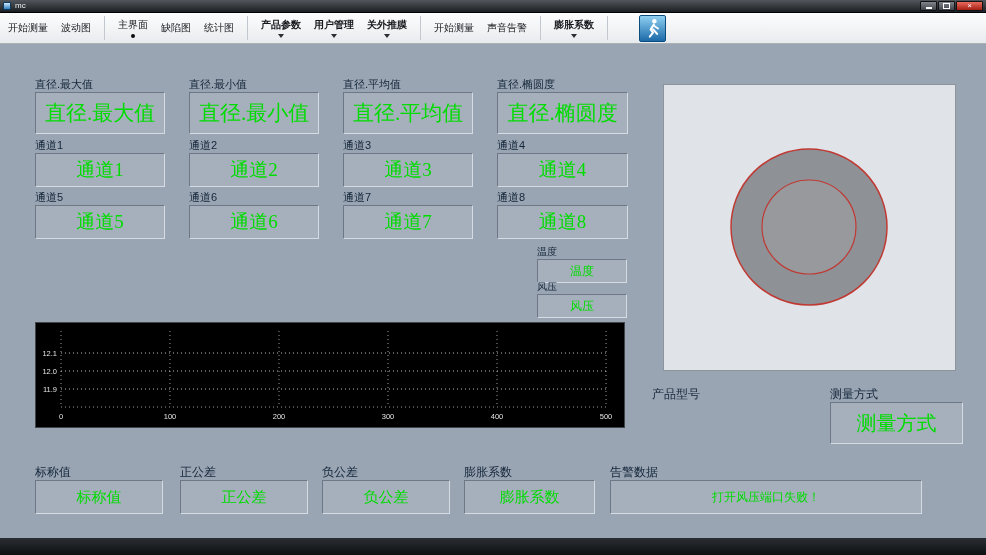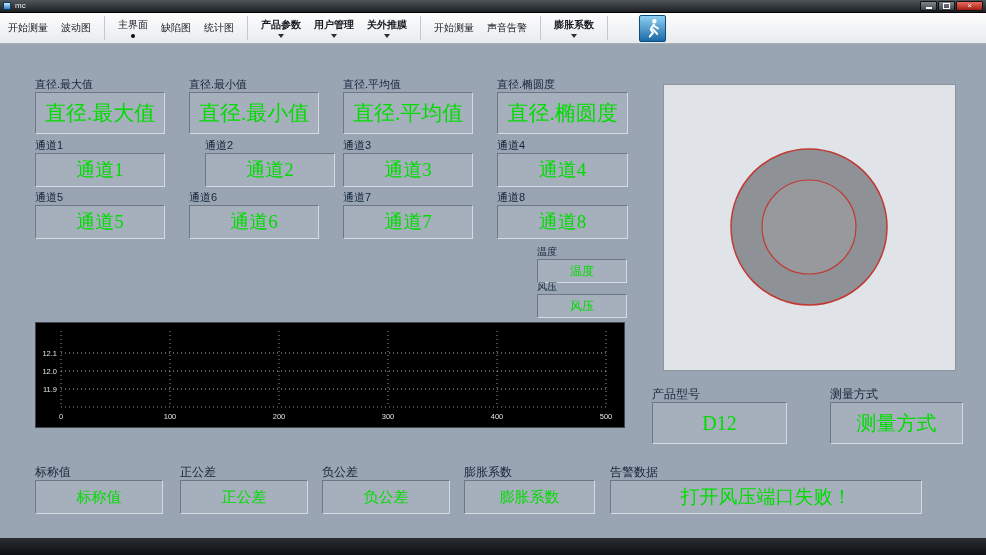--- a/index.html
+++ b/index.html
@@ -162,21 +162,21 @@
 </div>
 <div class="fld" style="left:497px;top:79px">
   <span class="lab">直径.椭圆度</span>
   <div class="box" style="width:131px;height:42px;font-size:21px">直径.椭圆度</div>
 </div>
 
 <div class="fld" style="left:35px;top:140px">
   <span class="lab">通道1</span>
   <div class="box" style="width:130px;height:34px;font-size:19px">通道1</div>
 </div>
-<div class="fld" style="left:205px;top:140px">
+<div class="fld" style="left:189px;top:140px">
   <span class="lab">通道2</span>
   <div class="box" style="width:130px;height:34px;font-size:19px">通道2</div>
 </div>
 <div class="fld" style="left:343px;top:140px">
   <span class="lab">通道3</span>
   <div class="box" style="width:130px;height:34px;font-size:19px">通道3</div>
 </div>
 <div class="fld" style="left:497px;top:140px">
   <span class="lab">通道4</span>
   <div class="box" style="width:131px;height:34px;font-size:19px">通道4</div>
@@ -239,21 +239,20 @@
     <text x="134" y="96" text-anchor="middle" font-size="7.5" fill="#e3e3e3">100</text>
     <text x="243" y="96" text-anchor="middle" font-size="7.5" fill="#e3e3e3">200</text>
     <text x="352" y="96" text-anchor="middle" font-size="7.5" fill="#e3e3e3">300</text>
     <text x="461" y="96" text-anchor="middle" font-size="7.5" fill="#e3e3e3">400</text>
     <text x="570" y="96" text-anchor="middle" font-size="7.5" fill="#e3e3e3">500</text>
   </svg>
 </div>
 
 <div class="fld" style="left:652px;top:389px">
   <span class="lab" style="font-size:12px">产品型号</span>
-  <div class="box" style="width:135px;height:42px;font-size:20px">D12</div>
 </div>
 <div class="fld" style="left:830px;top:389px">
   <span class="lab" style="font-size:12px">测量方式</span>
   <div class="box" style="width:133px;height:42px;font-size:20px">测量方式</div>
 </div>
 
 <div class="fld" style="left:35px;top:467px">
   <span class="lab" style="font-size:12px">标称值</span>
   <div class="box" style="width:128px;height:34px;font-size:15px">标称值</div>
 </div>
@@ -264,16 +263,16 @@
 <div class="fld" style="left:322px;top:467px">
   <span class="lab" style="font-size:12px">负公差</span>
   <div class="box" style="width:128px;height:34px;font-size:15px">负公差</div>
 </div>
 <div class="fld" style="left:464px;top:467px">
   <span class="lab" style="font-size:12px">膨胀系数</span>
   <div class="box" style="width:131px;height:34px;font-size:15px">膨胀系数</div>
 </div>
 <div class="fld" style="left:610px;top:467px">
   <span class="lab" style="font-size:12px">告警数据</span>
-  <div class="box" style="width:312px;height:34px;font-size:19px">打开风压端口失败！</div>
+  <div class="box" style="width:312px;height:34px;font-size:12px">打开风压端口失败！</div>
 </div>
 
 <div class="taskbar"></div>
 
 </body></html>

